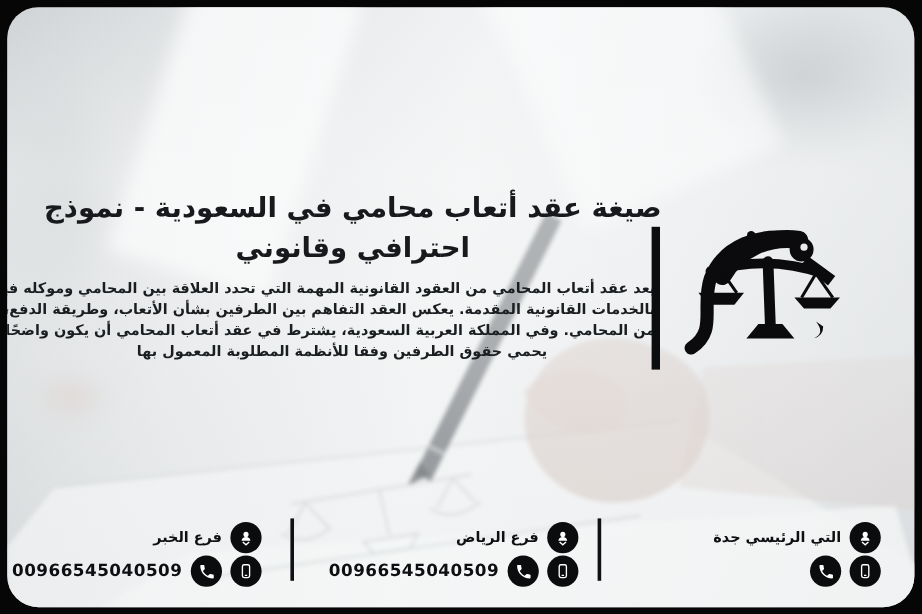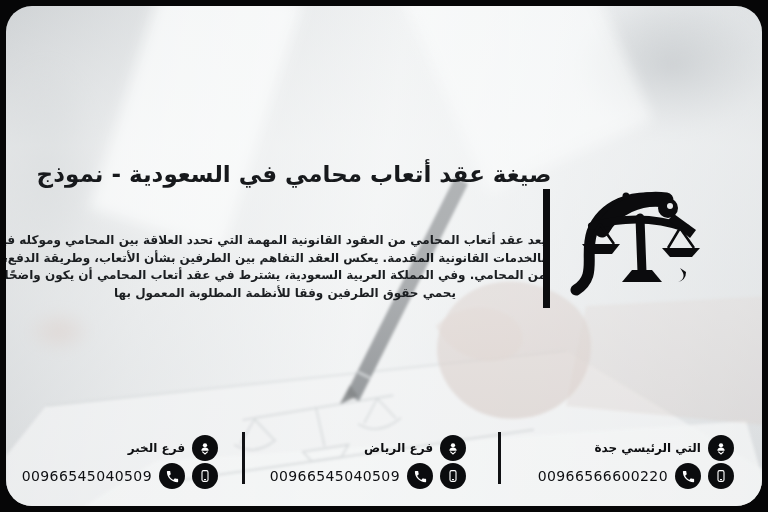--- a/index.html
+++ b/index.html
@@ -37,23 +37,23 @@
     color:#1b1e21;font-weight:bold;font-size:12px;line-height:17.5px;white-space:nowrap;
   }
   
   .logo-bar{position:absolute;left:537px;top:183px;width:7px;height:119px;background:#0c0d0f;}
   .logo{position:absolute;left:556px;top:178px;width:152px;height:118px;}
   
   .branch{position:absolute;top:429px;direction:rtl;display:flex;flex-direction:column;align-items:flex-start;gap:2px;color:#0e0f12;}
   .b-row{display:flex;align-items:center;gap:7px;}
   .icon-circle{width:26px;height:26px;border-radius:50%;background:#0b0c0e;display:flex;align-items:center;justify-content:center;flex:0 0 auto;}
   .branch-name{font-size:12px;font-weight:bold;white-space:nowrap;}
-  .branch-phone{font-size:14px;font-weight:normal;letter-spacing:.4px;white-space:nowrap;direction:ltr;text-align:center;}
+  .branch-phone{font-size:14px;font-weight:bold;letter-spacing:.4px;white-space:nowrap;direction:ltr;text-align:center;}
   .branch-jeddah{right:28px;}
-  .branch-riyadh{right:296px;}
+  .branch-riyadh{right:280px;}
   .branch-khobar{right:544px;}
   .v-divider{position:absolute;top:426px;width:2.5px;height:52px;background:#101114;}
   .div-1{left:236px;}
   .div-2{left:492px;}
 </style>
 </head>
 <body>
 
 <div class="stage">
   <div class="frame">
@@ -86,20 +86,21 @@
 
       <polygon points="340,388 449,171 462,178 353,395" fill="#31363c" opacity="0.9"></polygon>
       <polygon points="334,398 344,379 352,390" fill="#1f2327" opacity="0.9"></polygon>
       <line x1="352" y1="366" x2="364" y2="372" stroke="#b9bec2" stroke-width="3" opacity="0.8"></line>
     </svg>
 
     <div class="wash"></div>
 
     <div class="title">
       <div>صيغة عقد أتعاب محامي في السعودية - نموذج</div>
+      <div>احترافي وقانوني</div>
     </div>
 
     <div class="paragraph">
       <div>يعد عقد أتعاب المحامي من العقود القانونية المهمة التي تحدد العلاقة بين المحامي وموكله فيما يتعلق</div>
       <div>بالخدمات القانونية المقدمة. يعكس العقد التفاهم بين الطرفين بشأن الأتعاب، وطريقة الدفع، والمهام المطلوبة</div>
       <div>من المحامي. وفي المملكة العربية السعودية، يشترط في عقد أتعاب المحامي أن يكون واضحًا ومحددًا بحيث</div>
       <div>يحمي حقوق الطرفين وفقا للأنظمة المطلوبة المعمول بها</div>
     </div>
 
     <div class="logo-bar"></div>
@@ -206,18 +207,17 @@
           <svg width="16" height="16" viewBox="0 0 24 24">
             <rect x="7.5" y="4" width="9" height="16" rx="2.2" fill="none" stroke="#fff" stroke-width="1.7"></rect>
             <line x1="10.5" y1="17.3" x2="13.5" y2="17.3" stroke="#fff" stroke-width="1.5"></line>
           </svg>
         </span>
         <span class="icon-circle">
           <svg width="15" height="15" viewBox="0 0 24 24">
             <path d="M6.6 10.8c1.5 2.9 3.7 5.1 6.6 6.6l2.2-2.2c.3-.3.7-.4 1-.2 1.1.4 2.3.6 3.6.6.6 0 1 .4 1 1V20c0 .6-.4 1-1 1C10.6 21 3 13.4 3 4c0-.6.4-1 1-1h3.5c.6 0 1 .4 1 1 0 1.2.2 2.4.6 3.6.1.3 0 .7-.2 1l-2.3 2.2z" fill="#fff"></path>
           </svg>
         </span>
-        <span class="branch-phone">00966566600220</span>
       </div>
     </div>
 
   </div>
 </div>
 
 </body></html>

